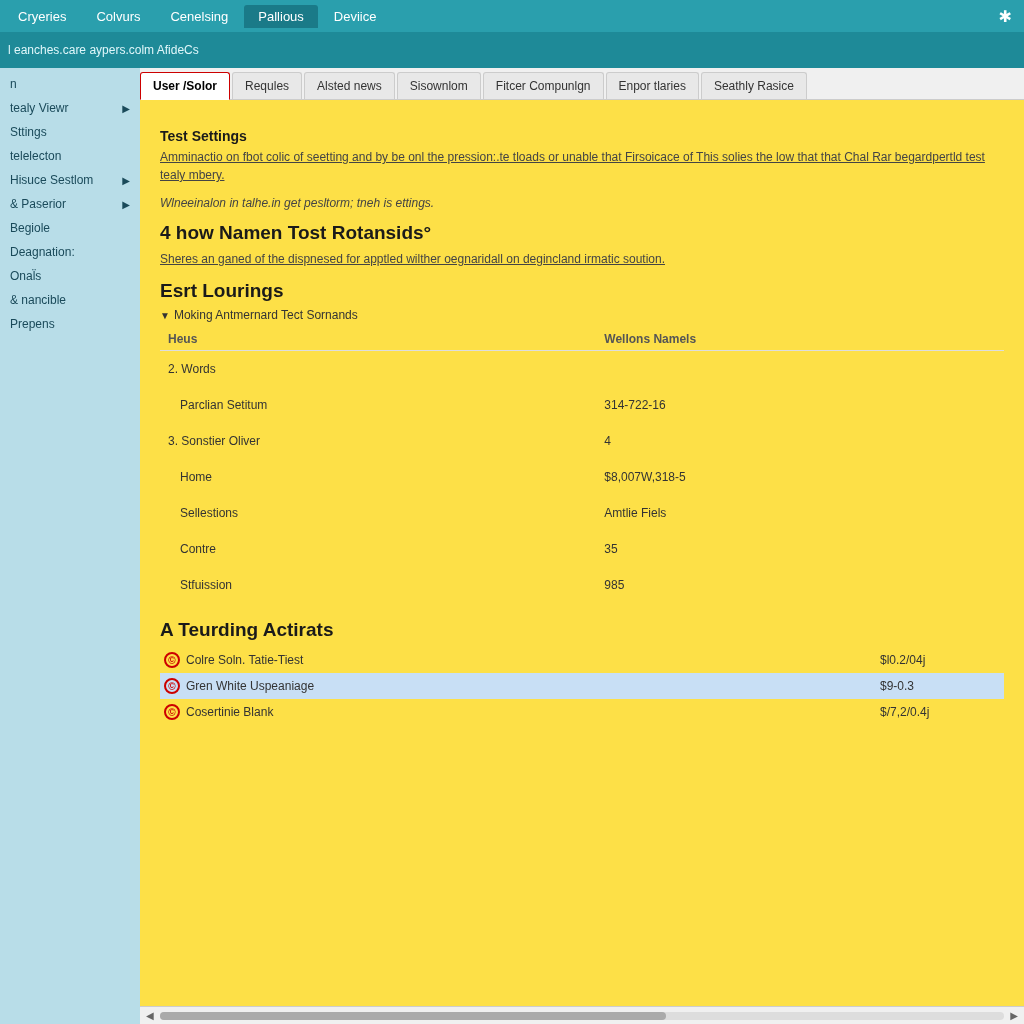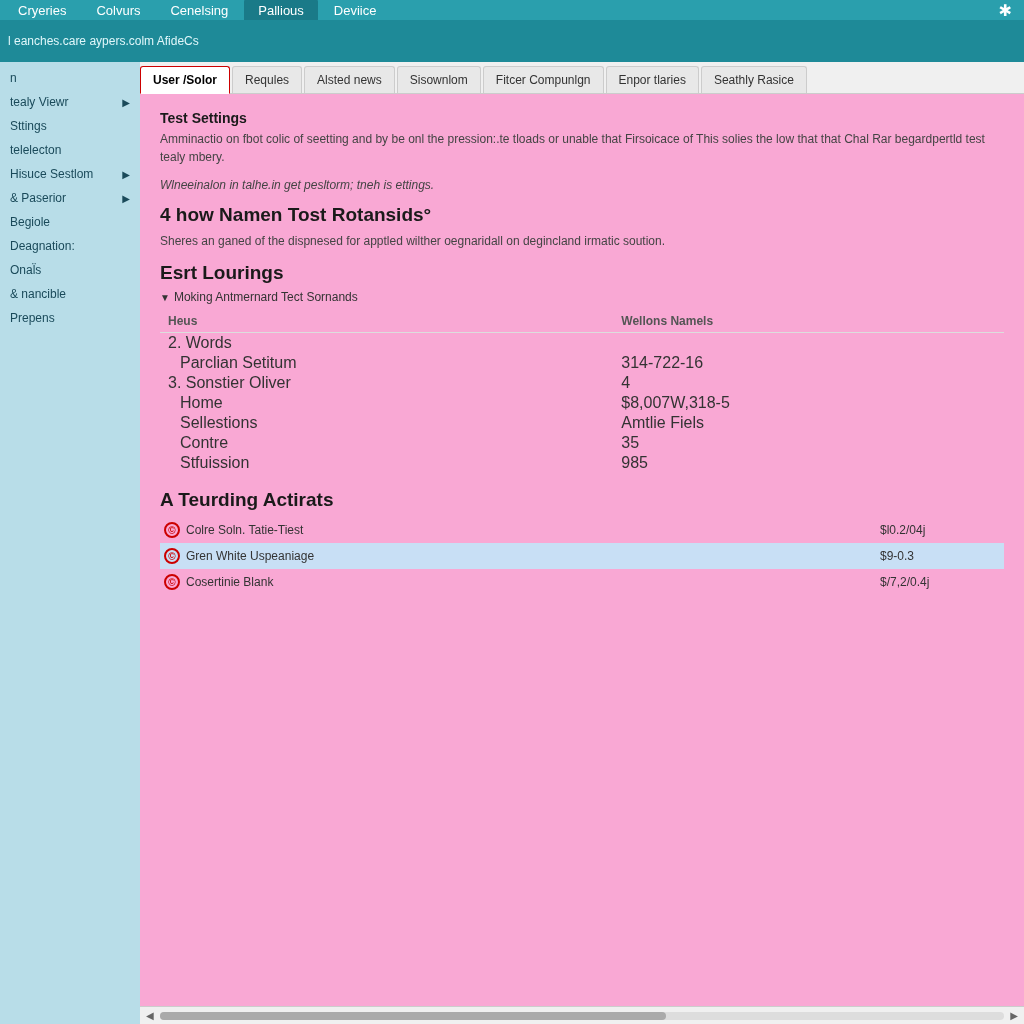--- a/index.html
+++ b/index.html
@@ -1,60 +1,60 @@
 <!DOCTYPE html>
 <html><head>
   <meta charset="utf-8">
   <style>
     * { box-sizing: border-box; margin: 0; padding: 0; }
     body { font-family: Arial, sans-serif; font-size: 13px; background: #d6eef5; display: flex; flex-direction: column; height: 1024px; overflow: hidden; }
 
     
-    .top-nav { display: flex; background: #2a9fad; height: 20px; align-items: center; padding: 0 4px; gap: 2px; }
+    .top-nav { display: flex; background: #2a9fad; height: 32px; align-items: center; padding: 0 4px; gap: 2px; }
     .top-nav-item { padding: 4px 14px; color: #fff; font-size: 13px; cursor: pointer; border-radius: 3px 3px 0 0; }
     .top-nav-item.active { background: #1a7a88; }
     .top-nav-star { margin-left: auto; color: #fff; font-size: 16px; padding: 4px 8px; }
 
     
-    .address-bar { background: #1e8a98; padding: 4px 8px; font-size: 12px; color: #e0f7fa; height: 42px; display: flex; align-items: center; }
+    .address-bar { background: #1e8a98; padding: 4px 8px; font-size: 12px; color: #e0f7fa; height: 36px; display: flex; align-items: center; }
 
     
     .main-layout { display: flex; flex: 1; overflow: hidden; }
 
     
     .sidebar { width: 140px; background: #b8dde8; padding: 4px 0; overflow-y: auto; flex-shrink: 0; }
     .sidebar-item { padding: 5px 10px; font-size: 12px; color: #1a4a5a; cursor: pointer; display: flex; align-items: center; justify-content: space-between; }
     .sidebar-item .arrow { font-size: 10px; }
 
     
-    .content-area { flex: 1; background: #f9a8d4; display: flex; flex-direction: column; overflow: hidden; }
+    .content-area { flex: 1; background: #fde047; display: flex; flex-direction: column; overflow: hidden; gap: 12px; }
 
     
     .tab-bar { display: flex; border-bottom: 1px solid #ccc; background: #f0f0f0; padding-top: 4px; }
     .tab { padding: 6px 12px; font-size: 12px; cursor: pointer; border: 1px solid #ccc; border-bottom: none; margin-right: 2px; background: #e8e8e8; color: #333; border-radius: 3px 3px 0 0; }
     .tab.active { background: #fff; border-bottom: 1px solid #fff; margin-bottom: -1px; border: 1px solid #c00; border-bottom: 1px solid #fff; color: #000; font-weight: bold; }
 
     
     .content-body { flex: 1; overflow-y: auto; padding: 16px 20px; }
 
     
     .section-title { font-size: 14px; font-weight: bold; color: #1a1a1a; margin-bottom: 4px; }
-    .section-desc { font-size: 12px; color: #444; margin-bottom: 12px; line-height: 1.5; }
+    .section-desc { font-size: 12px; color: #444; margin-bottom: 12px; line-height: 1.5; text-decoration: underline; }
     .section-note { font-size: 12px; color: #444; margin-bottom: 12px; font-style: italic; }
 
     .subsection-title { font-size: 19px; font-weight: bold; color: #1a1a1a; margin: 12px 0 6px; }
 
     
     .collapsible-header { display: flex; align-items: center; gap: 4px; font-size: 12px; color: #333; margin-bottom: 6px; cursor: pointer; }
     .collapsible-arrow { font-size: 10px; }
 
     
     .data-table { width: 100%; border-collapse: collapse; margin-bottom: 16px; }
     .data-table th { text-align: left; font-size: 12px; color: #555; padding: 4px 8px; border-bottom: 1px solid #ddd; font-weight: bold; }
-    .data-table td { font-size: 16px; color: #333; padding: 1px 8px; vertical-align: top; }
+    .data-table td { font-size: 12px; color: #333; padding: 11px 8px; vertical-align: top; }
     .data-table .row-number { color: #333; font-weight: normal; }
     .data-table .indent { padding-left: 20px; }
 
     
     .action-row { display: flex; align-items: center; padding: 5px 4px; font-size: 12px; color: #333; }
     .action-row.highlighted { background: #c8dff5; }
     .action-row .action-icon { width: 16px; height: 16px; border-radius: 50%; border: 2px solid #cc0000; display: flex; align-items: center; justify-content: center; margin-right: 6px; flex-shrink: 0; font-size: 10px; color: #cc0000; font-weight: bold; }
     .action-row .action-label { flex: 1; }
     .action-row .action-value { min-width: 120px; text-align: left; }
 

